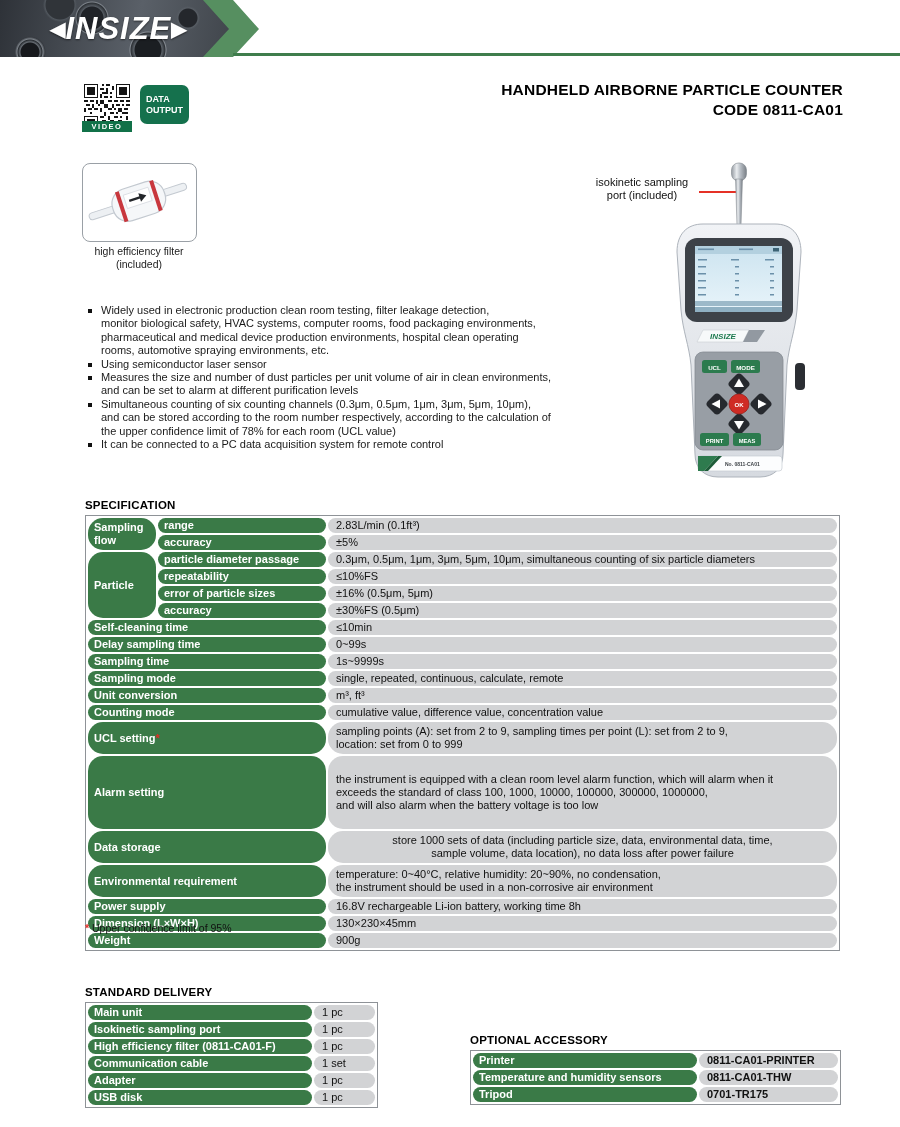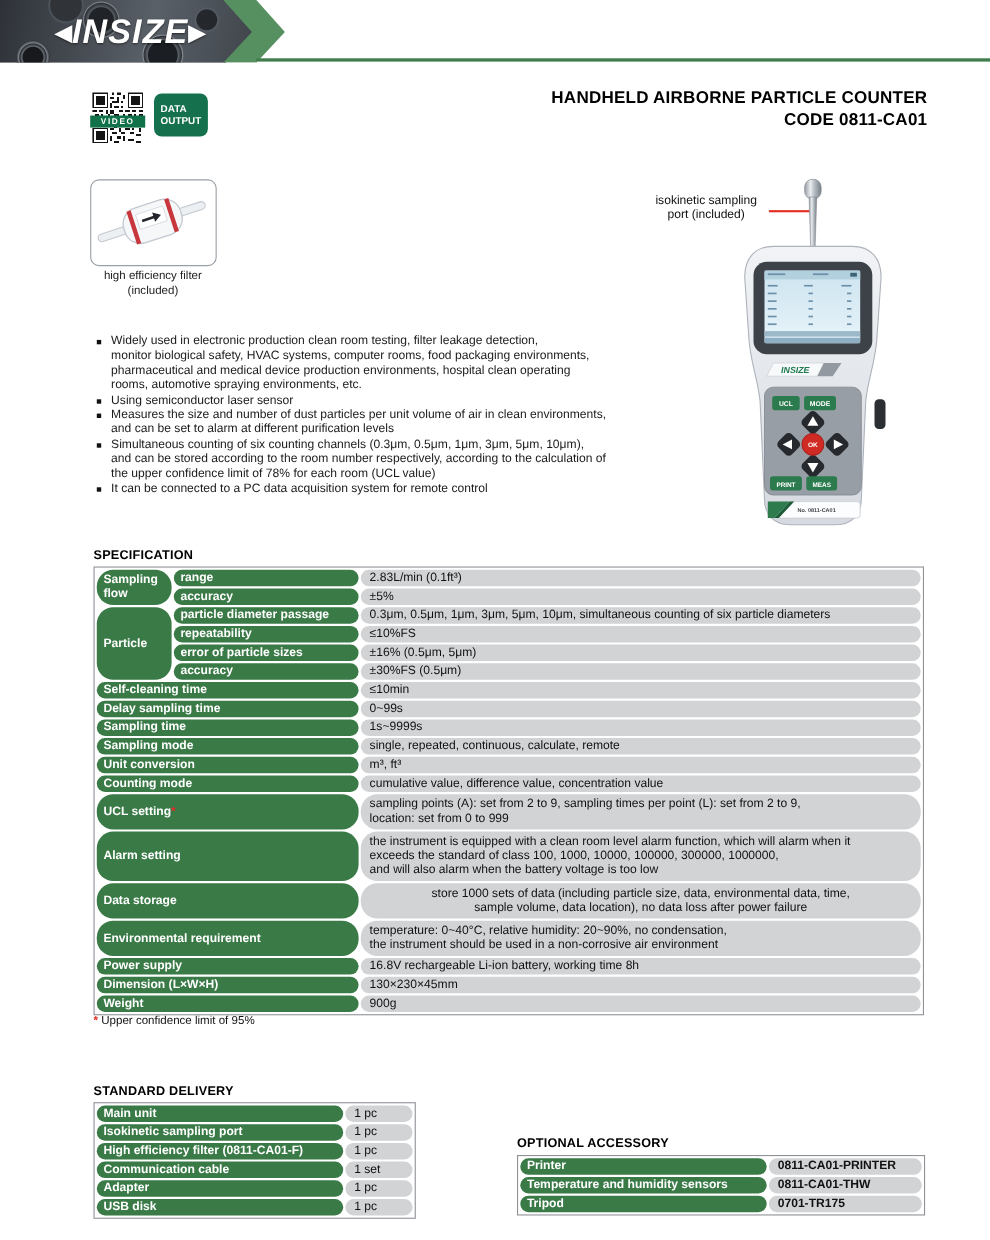--- a/index.html
+++ b/index.html
@@ -22,21 +22,21 @@
     clip-path:polygon(203px 0,233px 0,259px 29px,233px 57px,203px 57px,229px 29px);}
   .banner-line{position:absolute;left:233px;top:53px;right:0;height:3px;background:#3f7d4c;}
   .brand-logo{position:absolute;left:50px;top:11px;color:#fff;font-style:italic;font-weight:bold;
     white-space:nowrap;text-shadow:0 1px 2px rgba(0,0,0,.55);}
   .brand-logo .arr{font-size:20px;font-style:normal;vertical-align:3px;}
   .brand-logo .nm{font-size:31px;letter-spacing:1px;}
 
   
   .qr-wrap{position:absolute;left:84px;top:84px;width:46px;height:48px;}
   .qr-wrap svg{display:block;}
-  .video-bar{position:absolute;left:-2px;bottom:16px;width:50px;height:11px;background:#117148;
+  .video-bar{position:absolute;left:-2px;bottom:0;width:50px;height:11px;background:#117148;
     color:#fff;font-size:7.5px;font-weight:bold;letter-spacing:1.5px;text-align:center;line-height:11px;}
   .data-output{position:absolute;left:140px;top:85px;width:49px;height:39px;background:#15714d;
     border-radius:7px;color:#fff;font-weight:bold;font-size:9px;line-height:11px;text-align:left;
     display:flex;align-items:center;justify-content:center;white-space:pre-line;}
 
   
   .title{position:absolute;right:57px;top:80px;text-align:right;color:#000;font-weight:bold;
     font-size:15.5px;line-height:20px;letter-spacing:.2px;}
 
   
@@ -389,21 +389,21 @@
         <td class="g" colspan="2">Counting mode</td>
         <td class="v">cumulative value, difference value, concentration value</td>
       </tr>
       <tr>
         <td class="g" colspan="2"><span>UCL setting</span><span class="red">*</span></td>
         <td class="v preline" style="padding:3px 8px;">sampling points (A): set from 2 to 9, sampling times per point (L): set from 2 to 9,
 location: set from 0 to 999</td>
       </tr>
       <tr>
         <td class="g" colspan="2">Alarm setting</td>
-        <td class="v preline" style="padding:3px 8px;">the instrument is equipped with a clean room level alarm function, which will alarm when it
+        <td class="v preline" style="padding:17px 8px;">the instrument is equipped with a clean room level alarm function, which will alarm when it
 exceeds the standard of class 100, 1000, 10000, 100000, 300000, 1000000,
 and will also alarm when the battery voltage is too low</td>
       </tr>
       <tr>
         <td class="g" colspan="2">Data storage</td>
         <td class="v preline" style="padding:3px 4px;text-align:center;">store 1000 sets of data (including particle size, data, environmental data, time,
 sample volume, data location), no data loss after power failure</td>
       </tr>
       <tr>
         <td class="g" colspan="2">Environmental requirement</td>

